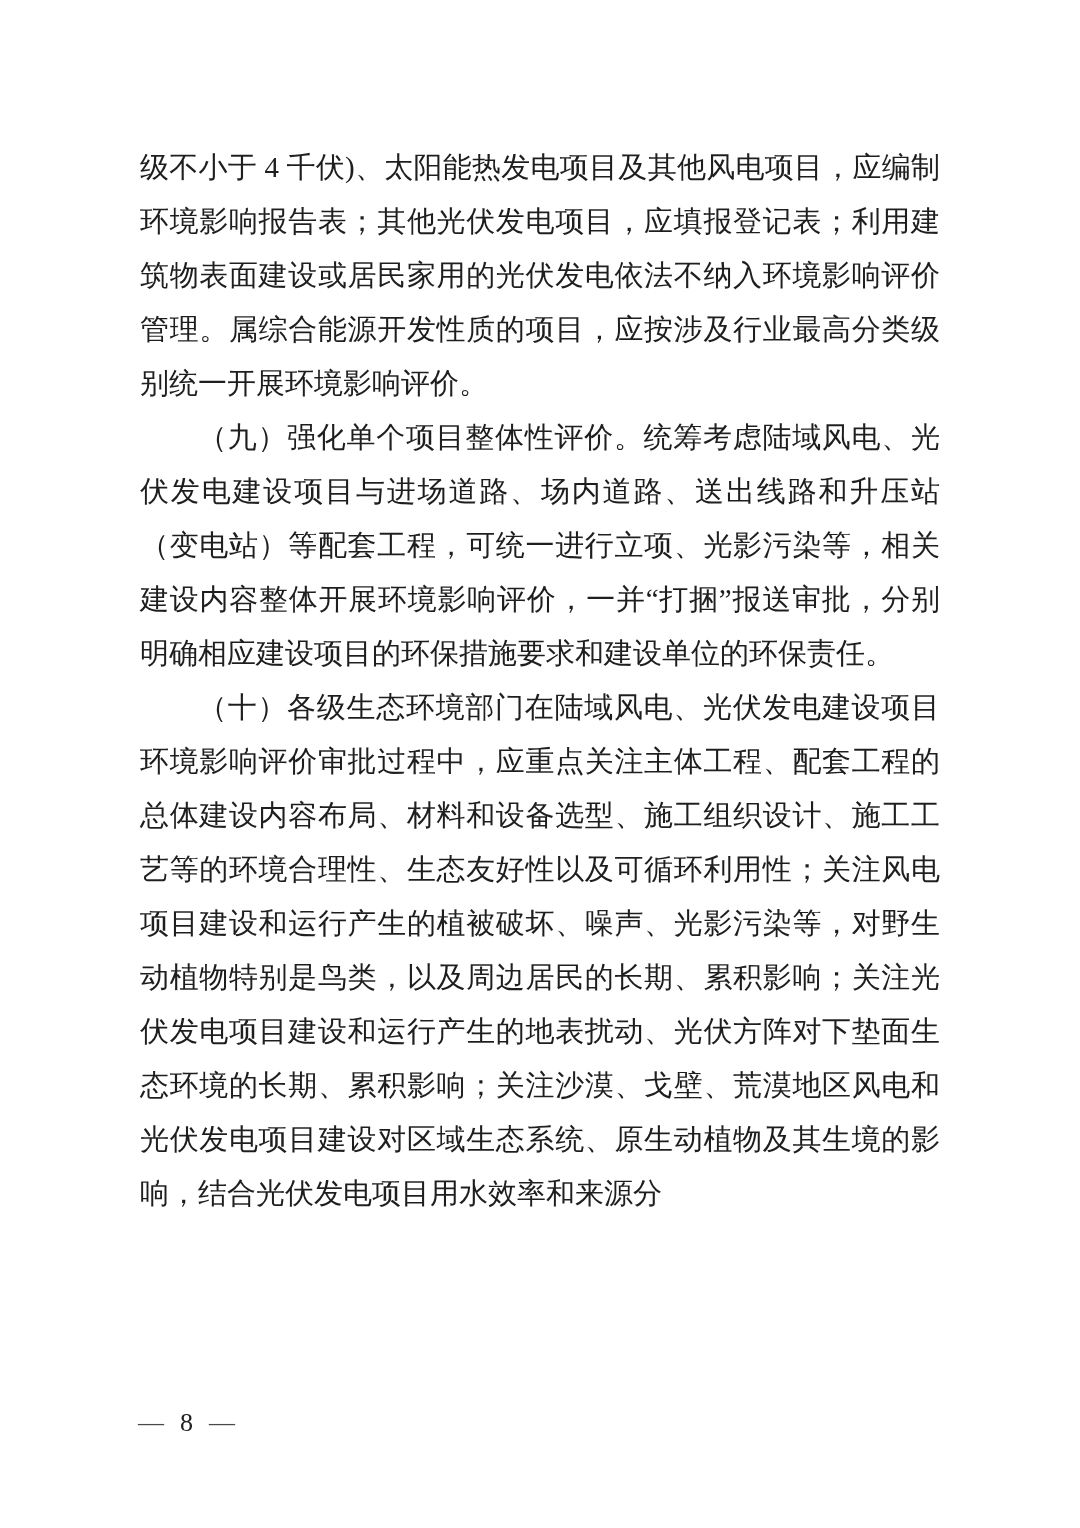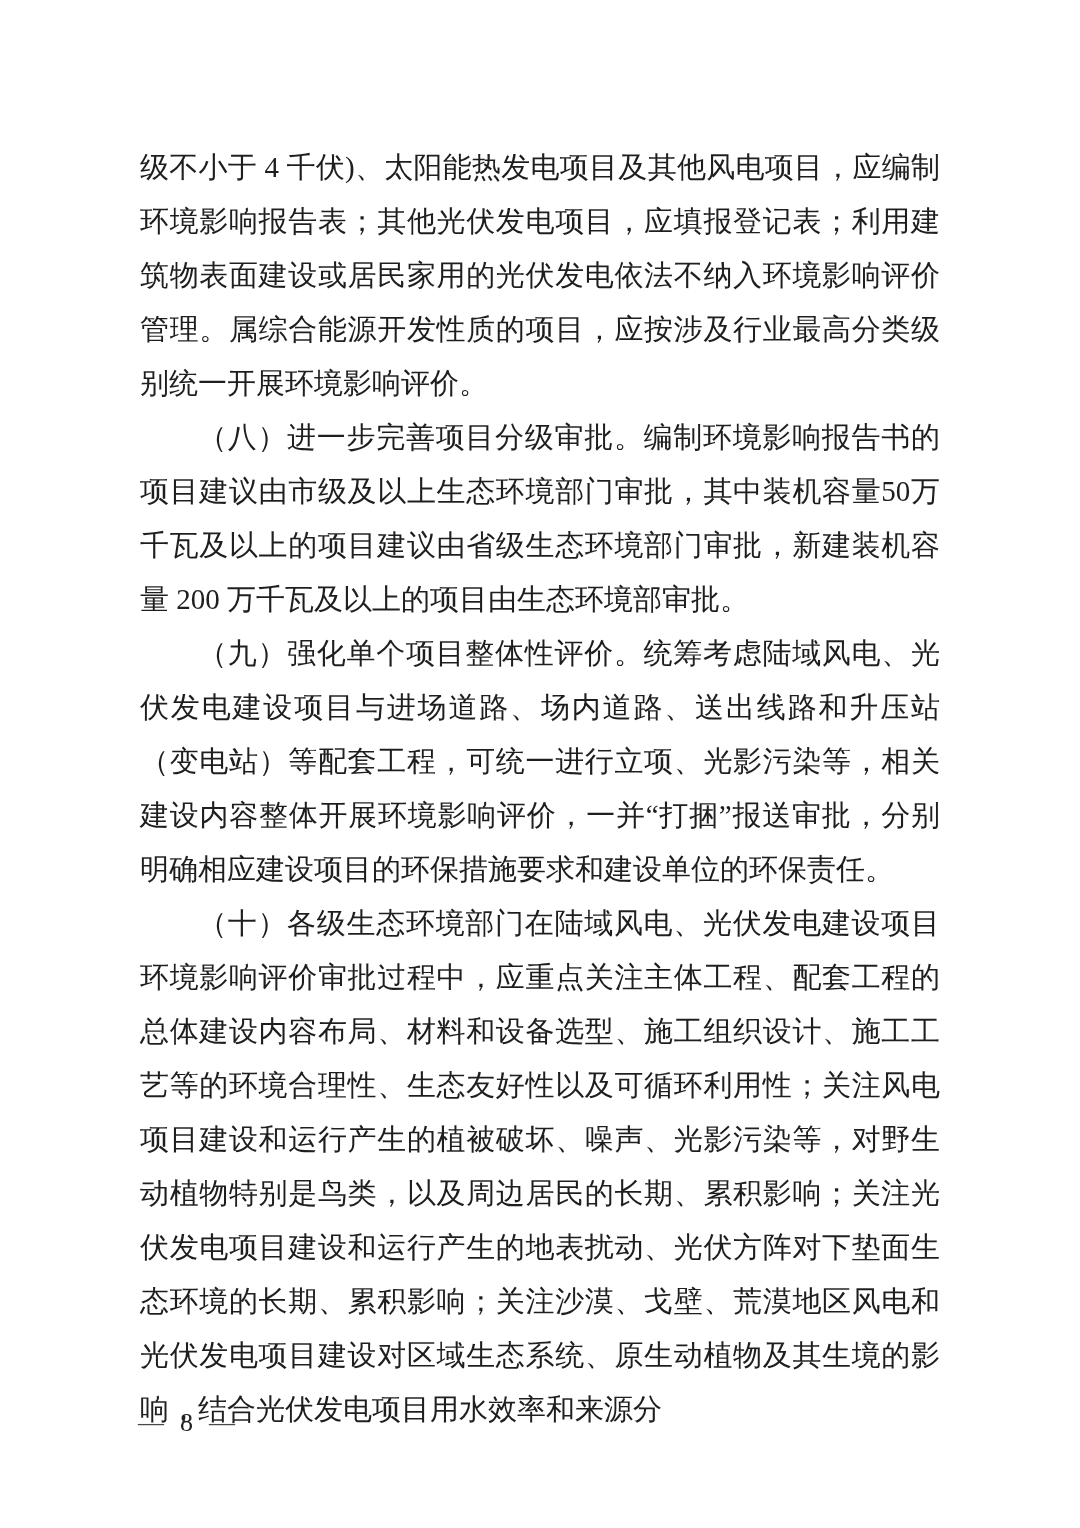--- a/index.html
+++ b/index.html
@@ -51,21 +51,20 @@
     color: #222222;
   }
 </style>
 </head>
 <body>
 
 <div class="page">
 
   <div class="content">
     <p>级不小于 4 千伏)、太阳能热发电项目及其他风电项目，应编制环境影响报告表；其他光伏发电项目，应填报登记表；利用建筑物表面建设或居民家用的光伏发电依法不纳入环境影响评价管理。属综合能源开发性质的项目，应按涉及行业最高分类级别统一开展环境影响评价。</p>
-    <p class="indent">（八）进一步完善项目分级审批。编制环境影响报告书的项目建议由市级及以上生态环境部门审批，其中装机容量50万千瓦及以上的项目建议由省级生态环境部门审批，新建装机容量 200 万千瓦及以上的项目由生态环境部审批。</p>
     <p class="indent">（九）强化单个项目整体性评价。统筹考虑陆域风电、光伏发电建设项目与进场道路、场内道路、送出线路和升压站（变电站）等配套工程，可统一进行立项、光影污染等，相关建设内容整体开展环境影响评价，一并“打捆”报送审批，分别明确相应建设项目的环保措施要求和建设单位的环保责任。</p>
     <p class="indent">（十）各级生态环境部门在陆域风电、光伏发电建设项目环境影响评价审批过程中，应重点关注主体工程、配套工程的总体建设内容布局、材料和设备选型、施工组织设计、施工工艺等的环境合理性、生态友好性以及可循环利用性；关注风电项目建设和运行产生的植被破坏、噪声、光影污染等，对野生动植物特别是鸟类，以及周边居民的长期、累积影响；关注光伏发电项目建设和运行产生的地表扰动、光伏方阵对下垫面生态环境的长期、累积影响；关注沙漠、戈壁、荒漠地区风电和光伏发电项目建设对区域生态系统、原生动植物及其生境的影响，结合光伏发电项目用水效率和来源分</p>
   </div>
 
   <div class="footer">
     <span class="dash">—</span>
     <span class="num">8</span>
     <span class="dash">—</span>
   </div>
 

